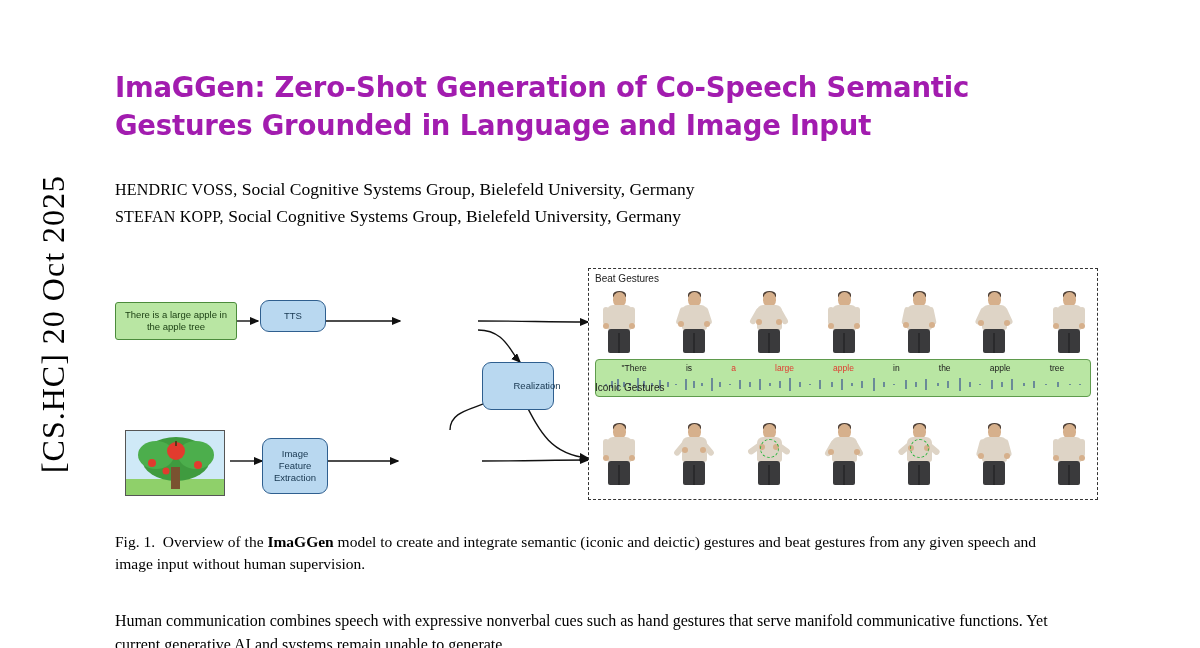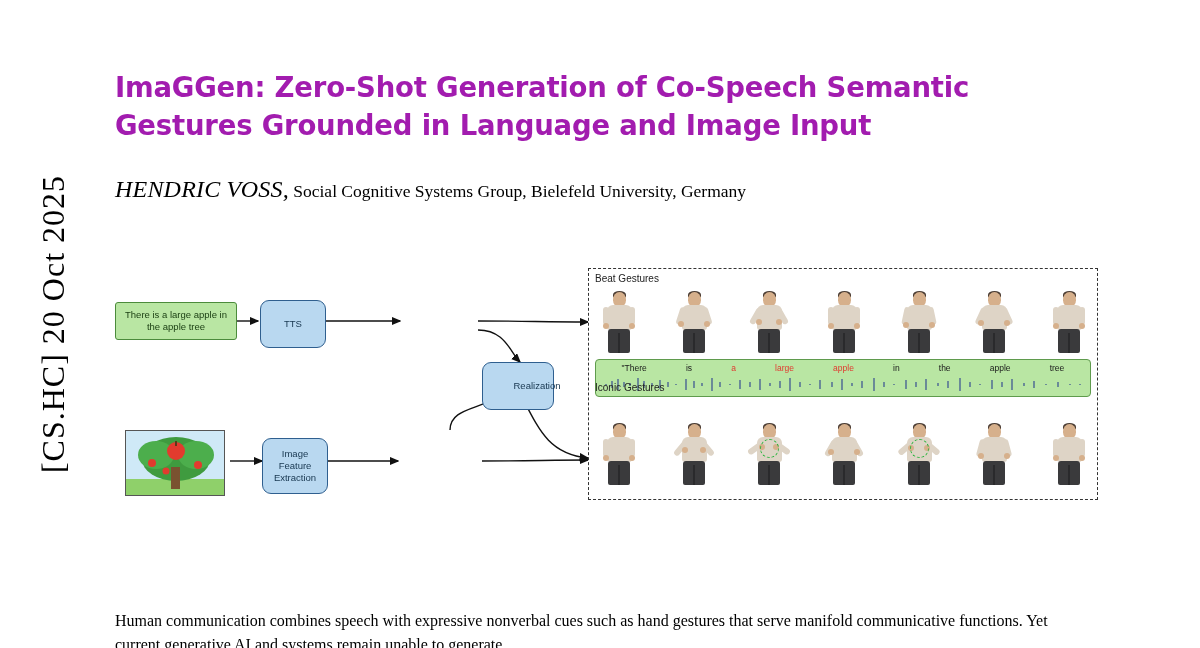--- a/index.html
+++ b/index.html
@@ -64,23 +64,22 @@
     position: absolute;
     left: 5px;
     top: 176px;
     width: 930px;
     font-family: "Liberation Serif", serif;
     font-size: 17.5px;
     line-height: 26px;
     color: #000;
   }
   .authors .name {
-    font-size: 24px;
+    font-size: 16px;
     letter-spacing: 0.2px;
-    font-style: italic;
   }
 
   
   .figure {
     position: absolute;
     left: 0px;
     top: 262px;
     width: 1000px;
     height: 250px;
   }
@@ -271,20 +270,24 @@
 
 <div class="page">
 
   <div class="title">ImaGGen: Zero-Shot Generation of Co-Speech Semantic Gestures Grounded in Language and Image Input</div>
 
   <div class="authors">
     <div>
       <span class="name">HENDRIC VOSS,</span>
       <span>Social Cognitive Systems Group, Bielefeld University, Germany</span>
     </div>
+    <div>
+      <span class="name">STEFAN KOPP,</span>
+      <span>Social Cognitive Systems Group, Bielefeld University, Germany</span>
+    </div>
   </div>
 
   <div class="figure">
 
     <svg width="1000" height="250" style="position:absolute;left:0;top:0;">
       <defs>
         <marker id="ah" markerWidth="7" markerHeight="7" refX="6" refY="3" orient="auto">
           <path d="M0,0 L7,3 L0,6 z" fill="#111"></path>
         </marker>
       </defs>
@@ -305,21 +308,21 @@
 
       <path d="M412,135 C 430,170 440,192 478,196" stroke="#111" stroke-width="1.4" fill="none" marker-end="url(#ah)"></path>
 
       <path d="M372,199 C 420,199 440,198 478,198" stroke="#111" stroke-width="1.4" fill="none" marker-end="url(#ah)"></path>
     </svg>
 
     <div class="node node-green" style="left:5px; top:40px; width:122px; height:38px;">
       <span>There is a large apple in the apple tree</span>
     </div>
 
-    <div class="node" style="left:150px; top:38px; width:66px; height:48px;">
+    <div class="node" style="left:150px; top:38px; width:66px; height:32px;">
       <span>TTS</span>
     </div>
 
 
     <div class="node" style="left:372px; top:100px; width:72px; height:48px;padding-left:40px;">
       <span>Realization</span>
     </div>
 
     <div class="tree-img" style="left:15px; top:168px; width:100px; height:66px;">
       <svg width="100" height="66" viewBox="0 0 100 66">
@@ -559,16 +562,19 @@
             <div class="armL"></div>
             <div class="armR"></div>
             <div class="handL"></div>
             <div class="handR"></div>
             <div class="legs"></div>
           </div>
       </div>
     </div>
   </div>
 
+  <div class="caption">
+    <span>Fig. 1.</span>&nbsp;&nbsp;<span>Overview of the </span><b>ImaGGen</b><span> model to create and integrate semantic (iconic and deictic) gestures and beat gestures from any given speech and image input without human supervision.</span>
+  </div>
 
   <div class="body-text">Human communication combines speech with expressive nonverbal cues such as hand gestures that serve manifold communicative functions. Yet current generative AI and systems remain unable to generate</div>
 
 </div>
 
 </body></html>

